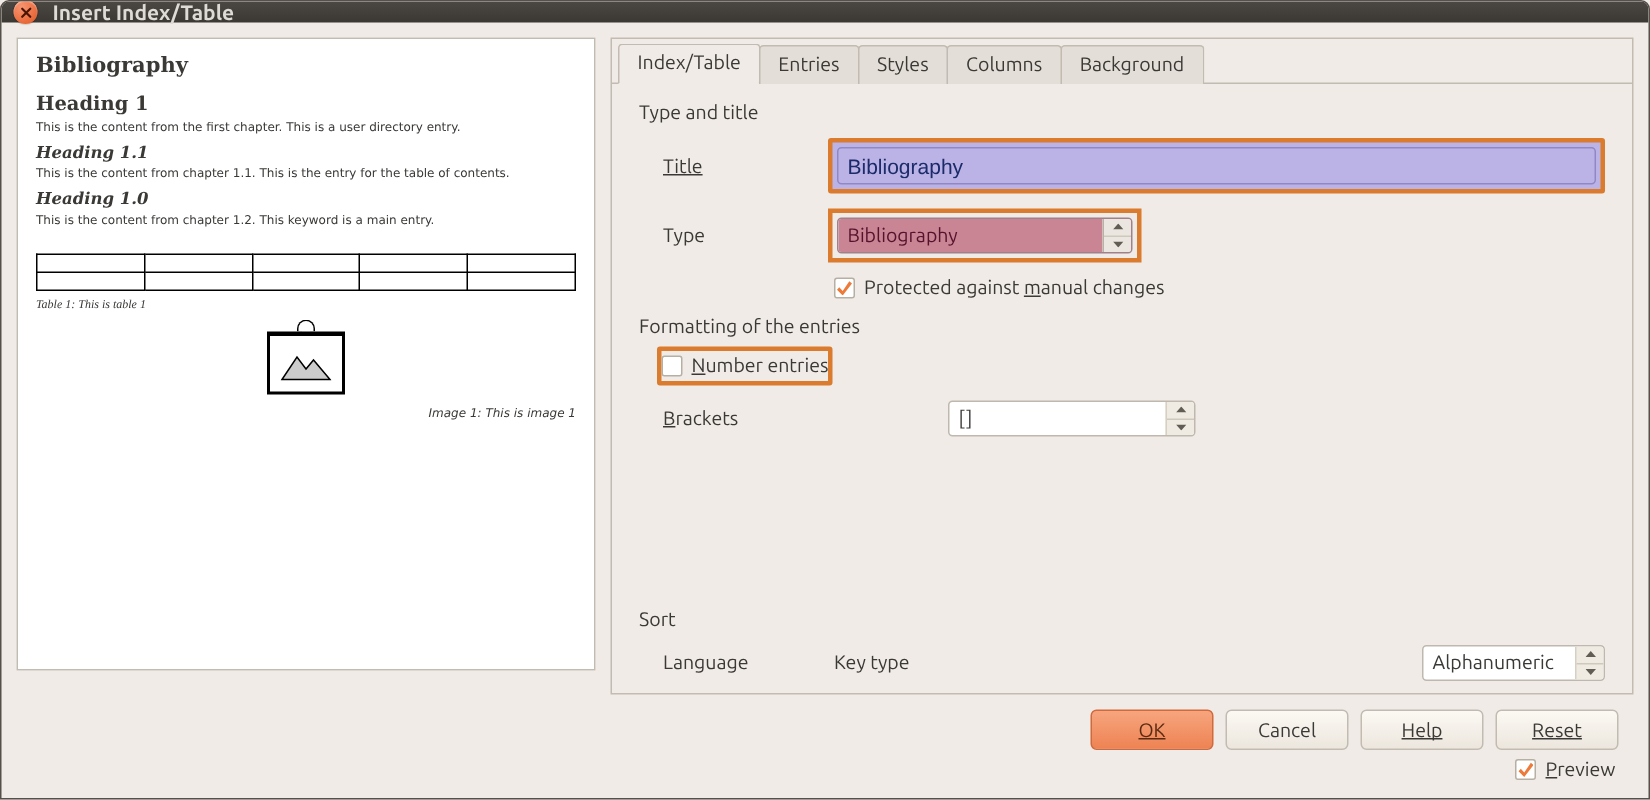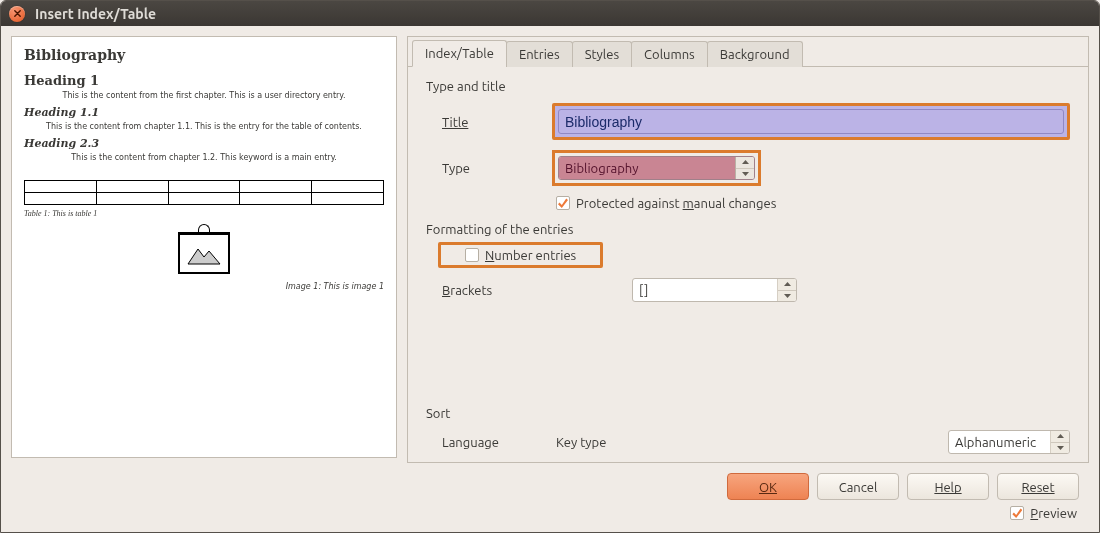--- a/index.html
+++ b/index.html
@@ -28,21 +28,21 @@
     color: var(--text);
     background: var(--window-bg);
     display:flex; flex-direction:column;
     border:1px solid #55504a;
     border-radius:6px 6px 0 0;
     overflow:hidden;
   }
 
   
   .titlebar {
-    height:25px;
+    height:14px;
     background: linear-gradient(#4b4742,#3b3733);
     display:flex; align-items:center;
     padding:0 8px;
     color: var(--titlebar-fg);
     font-weight:bold;
     font-size:14px;
   }
   .titlebar .close {
     width:16px; height:16px; border-radius:50%;
     background: radial-gradient(circle at 35% 30%, #f79572, #e2551f);
@@ -66,21 +66,21 @@
     width:386px; height:422px;
     background: var(--preview-bg);
     border:1px solid var(--panel-border);
     padding:8px 12px;
     font-family: "DejaVu Serif", serif;
     overflow:hidden;
   }
   .preview-pane .bib { font-weight:bold; font-size:14px; margin-top:2px; }
   .preview-pane .h1  { font-weight:bold; font-size:13px; margin-top:10px; }
   .preview-pane .h2  { font-weight:bold; font-style:italic; font-size:11px; margin-top:6px; font-family:"DejaVu Serif",serif; }
-  .preview-pane .body { font-size:8px; margin-top:3px; font-family:"DejaVu Sans",sans-serif;text-align:center; }
+  .preview-pane .body { font-size:8px; margin-top:3px; font-family:"DejaVu Sans",sans-serif; }
   .preview-pane table {
     border-collapse:collapse; width:100%; margin-top:18px;
   }
   .preview-pane table td { border:1px solid #000; height:12px; width:20%; }
   .preview-pane .caption { font-size:8px; font-style:italic; margin-top:4px; font-family:Liberation Serif, serif; }
   .preview-pane .imgwrap { display:flex; justify-content:center; margin-top:14px; }
   .preview-pane .frame {
     width:52px; height:42px; border:2px solid #000;
     border-top-width:3px;
     display:flex; align-items:center; justify-content:center;
@@ -246,21 +246,21 @@
 
 <div class="main">
   <div class="content">
 
     <div class="preview-pane">
       <div class="bib">Bibliography</div>
       <div class="h1">Heading 1</div>
       <div class="body">This is the content from the first chapter. This is a user directory entry.</div>
       <div class="h2">Heading 1.1</div>
       <div class="body">This is the content from chapter 1.1. This is the entry for the table of contents.</div>
-      <div class="h2">Heading 2.3</div>
+      <div class="h2">Heading 1.0</div>
       <div class="body">This is the content from chapter 1.2. This keyword is a main entry.</div>
       <table>
         <tbody>
             <tr>
               <td></td>
               <td></td>
               <td></td>
               <td></td>
               <td></td>
             </tr>
@@ -328,21 +328,21 @@
           </div>
 
           <div class="row" style="margin-left:130px;">
             <span class="chk checked"></span>
             <span>Protected against <span class="under">m</span>anual changes</span>
           </div>
 
           <div class="section-label" style="margin-top:12px;">Formatting of the entries</div>
 
           <div class="row" style="margin-left:12px; margin-top:6px;">
-            <span class="hl" style="display:inline-flex; align-items:flex-end; padding:3px 24px;">
+            <span class="hl" style="display:inline-flex; align-items:flex-end; padding:3px 0;">
               <span class="chk"></span>
               <span><span class="under">N</span>umber entries</span>
             </span>
           </div>
 
           <div class="row" style="margin-left:16px;">
             <div class="lbl" style="width:190px;"><span class="under">B</span>rackets</div>
             <div class="gcombo" style="width:165px;">
               <div class="val">[]</div>
               <div class="spin">

